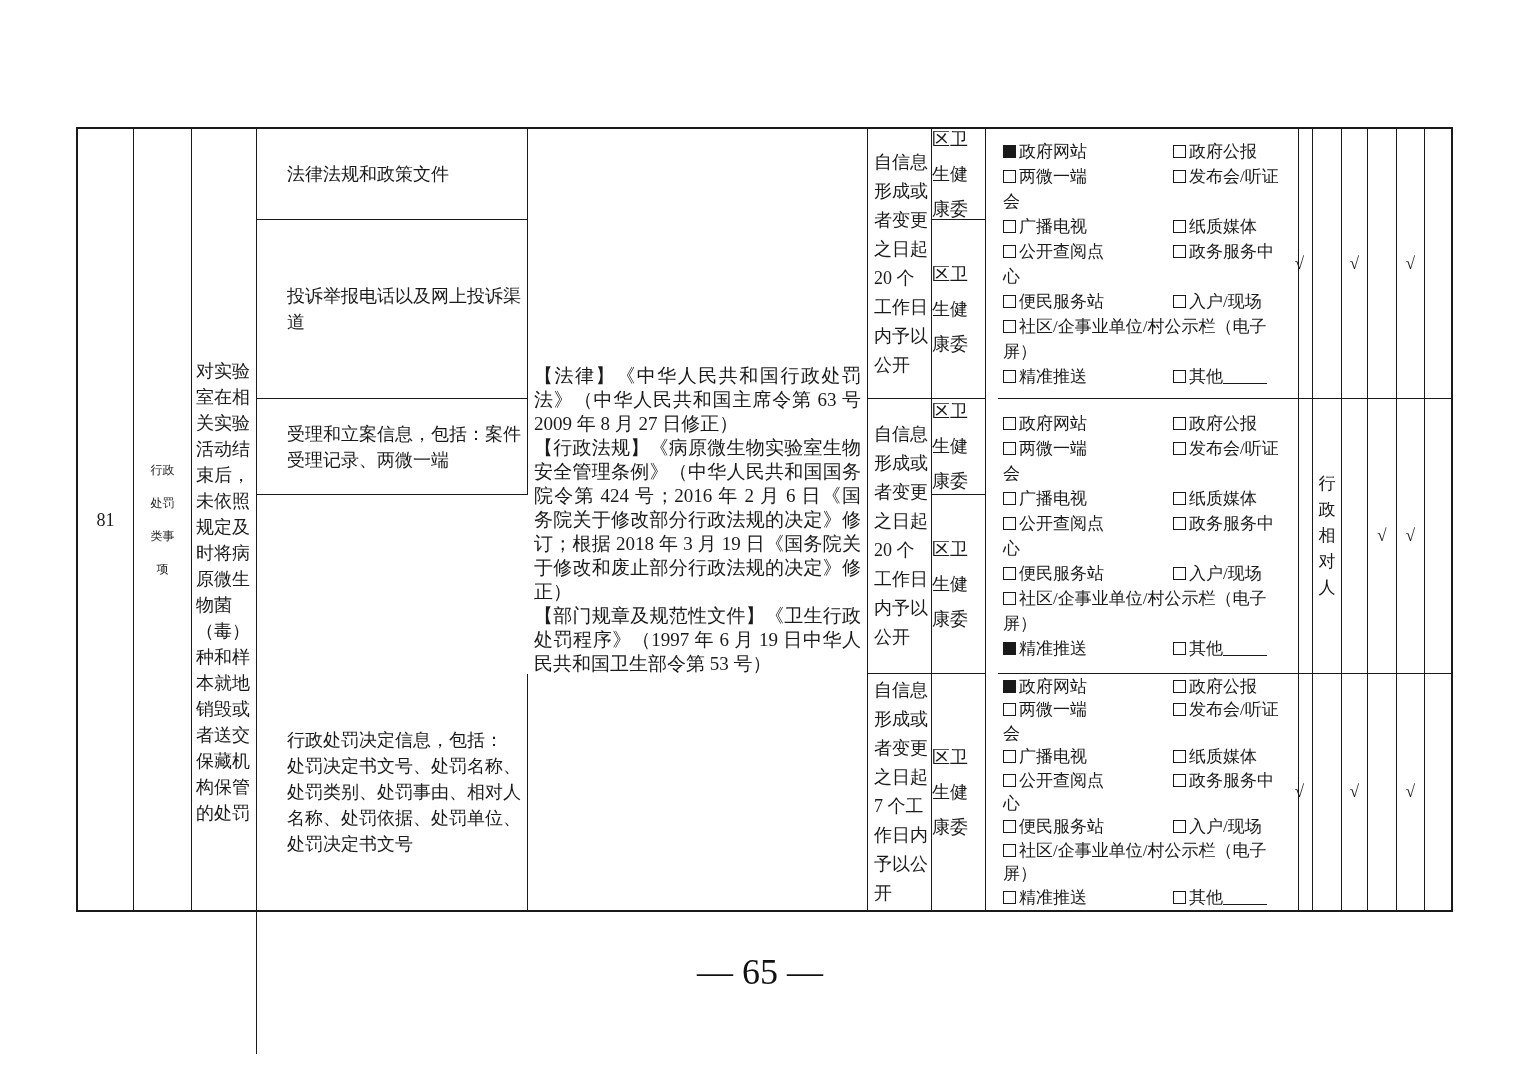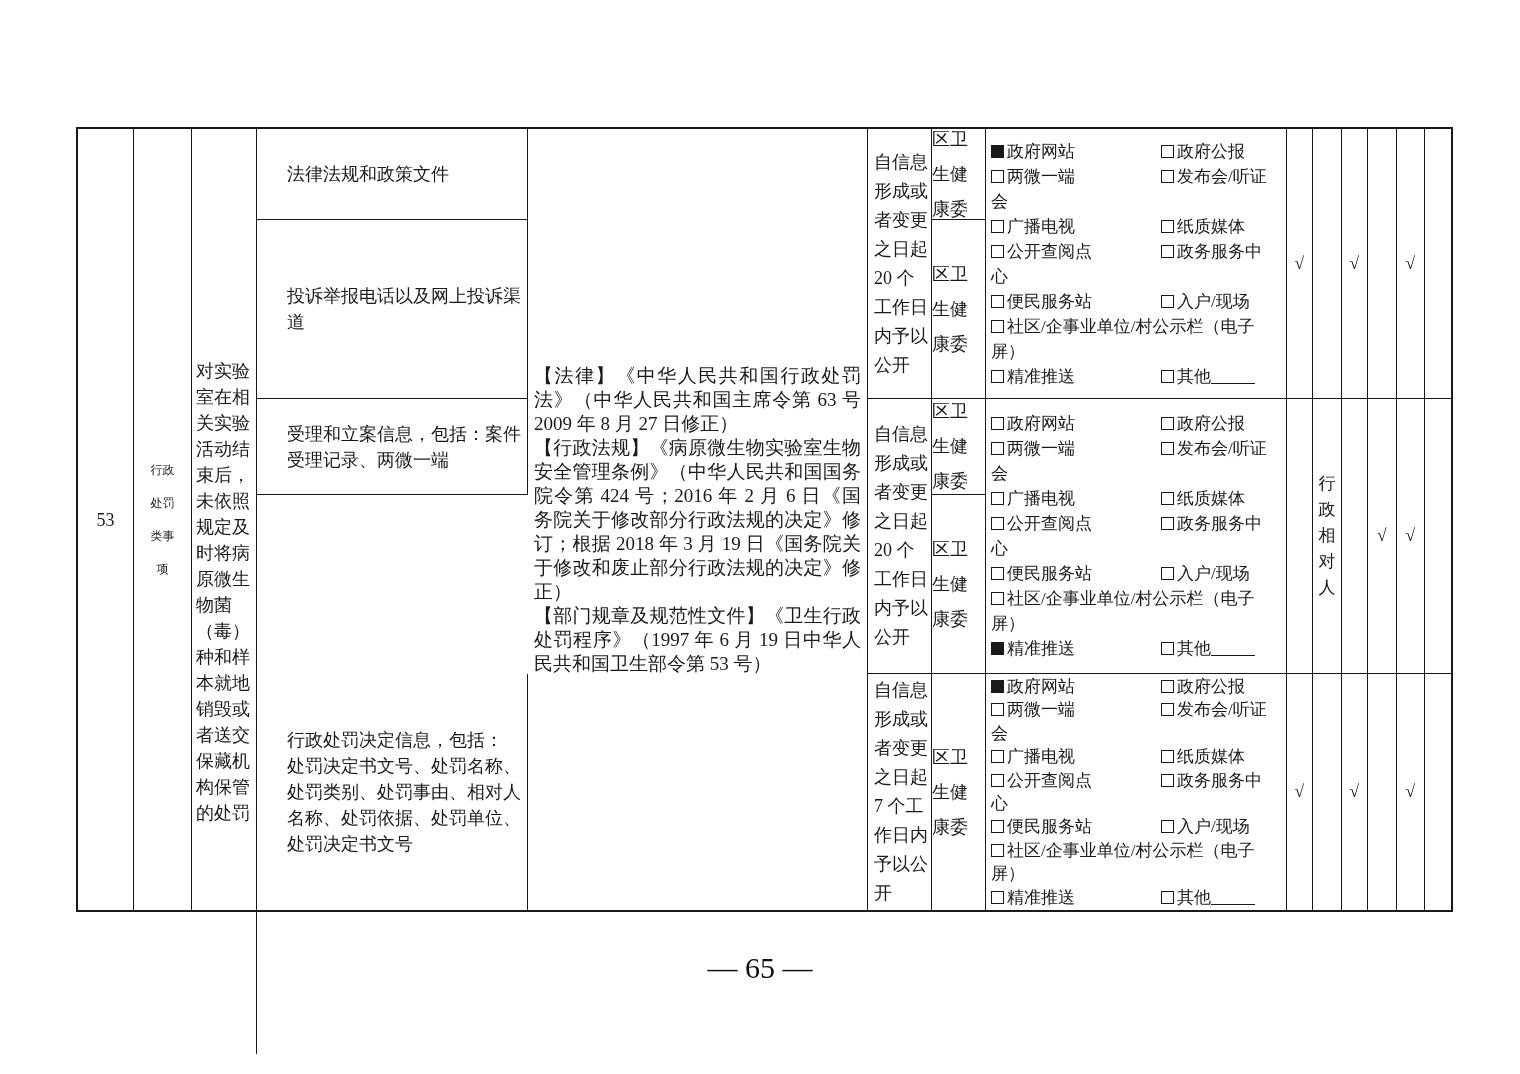--- a/index.html
+++ b/index.html
@@ -53,38 +53,38 @@
   .rc{top:545px;height:236px;border-bottom:none}
 
   #c2 .txt{line-height:33px;font-size:12px;}
   #c3 .txt{line-height:26px;padding:0 4px;}
   #c5 .txt{font-size:19px;line-height:24px;text-align:justify;padding:0 6px;}
   #c6a .txt,#c6b .txt,#c6c .txt{line-height:29px;padding-left:6px;}
   .agency .txt{line-height:35px;text-align:left;}
   .mark .txt{font-size:17px;line-height:26px;text-align:center;}
 
   
-  .ch{flex-direction:column;justify-content:center;align-items:stretch;padding:0 0 0 5px;font-size:17px;}
+  .ch{flex-direction:column;justify-content:center;align-items:stretch;padding:0 0 0 5px;font-size:17px;margin-left:12px;}
   .ch-line{line-height:25px;white-space:nowrap;}
   #c8c .ch-line{line-height:23.4px;}
   .ch-left{display:inline-block;width:170px;}
   .cb{display:inline-block;width:13px;height:13px;border:1.5px solid #1a1a1a;box-sizing:border-box;margin-right:3px;vertical-align:-1px;}
   .cb-f{background:#1a1a1a;}
   .blank{display:inline-block;width:44px;border-bottom:1px solid #1a1a1a;height:16px;vertical-align:-2px;}
 
-  .page-num{position:absolute;left:0;right:0;top:951px;text-align:center;font-size:30px;color:#111;}
+  .page-num{position:absolute;left:0;right:0;top:951px;text-align:center;font-size:36px;color:#111;}
 </style>
 </head>
 <body>
 
 <div class="page">
   <div class="tbl">
 
     <div class="cell no-bb" id="c1">
-      <div class="txt ctr">53</div>
+      <div class="txt ctr">81</div>
     </div>
 
     <div class="cell no-bb" id="c2">
       <div class="txt ctr">行政
 处罚
 类事
 项</div>
     </div>
 
     <div class="cell no-bb" id="c3">

